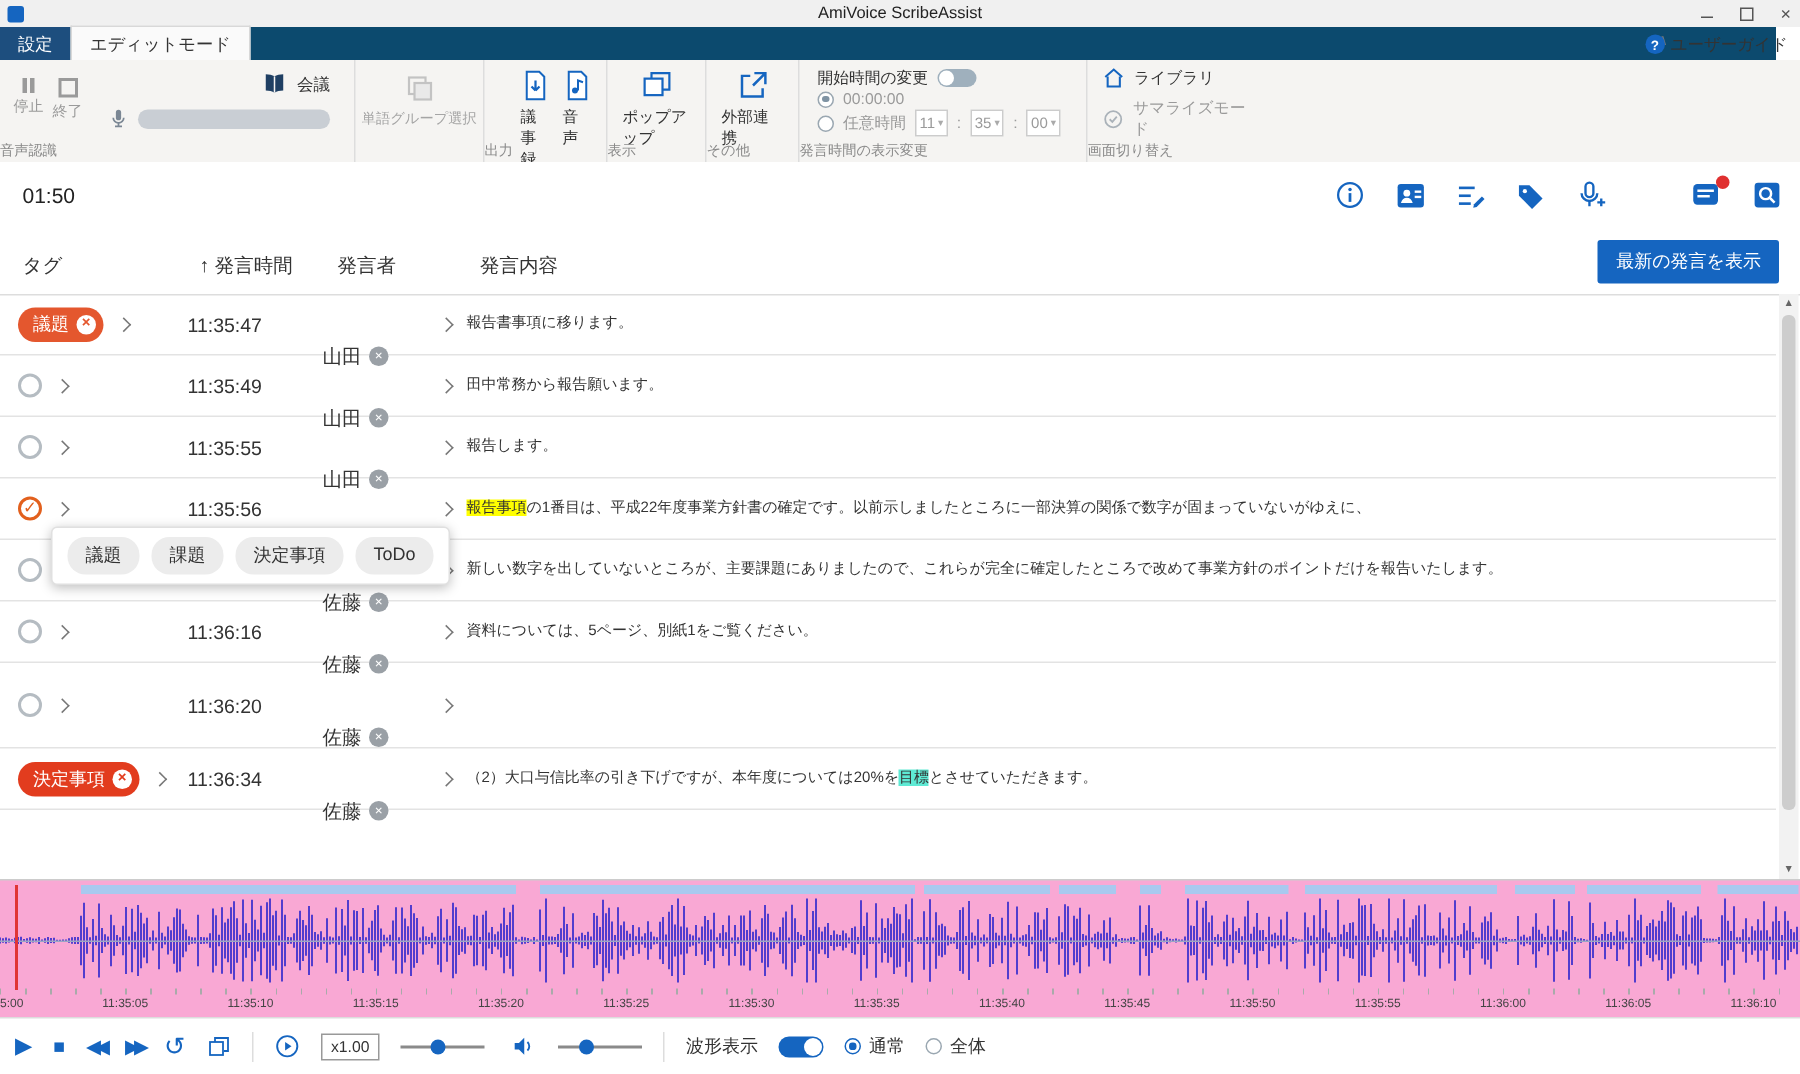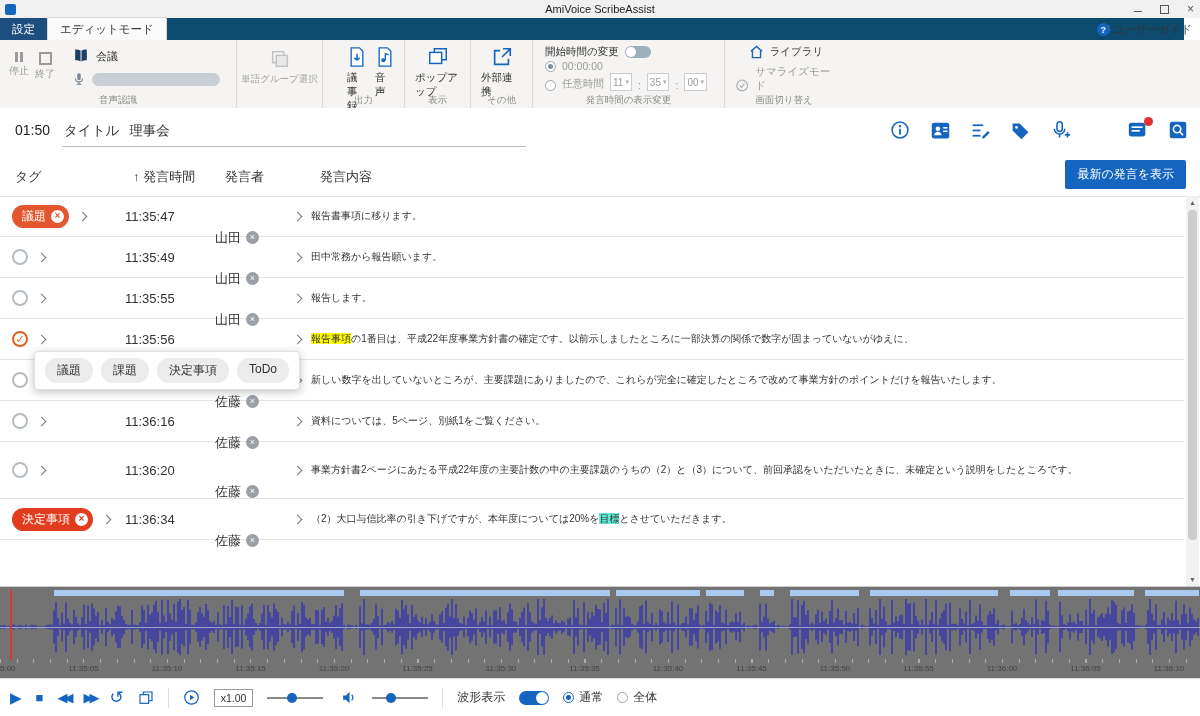--- a/index.html
+++ b/index.html
@@ -16,40 +16,40 @@
   .rtabs{position:absolute;top:18px;left:0;right:16px;height:22px;background:#0c4a6e;display:flex;align-items:center;}
   .rtab{font-size:11.5px;padding:4px 12px 4px;cursor:pointer;}
   .rtab.active{background:#1d4e7e;color:#fff;}
   .rtab.inactive{background:#fafafa;border:1px solid #d8d8d8;border-bottom:none;color:#333;}
   .collapse-ic{position:absolute;right:88px;top:22px;color:#777;font-size:10px;}
   .uguide{position:absolute;right:8px;top:22px;display:flex;align-items:center;gap:4px;font-size:11px;color:#333;}
   .qmark{width:13px;height:13px;border-radius:50%;background:#1565c0;color:#fff;font-size:9px;display:flex;align-items:center;justify-content:center;font-weight:bold;}
   
   .ribbon{position:absolute;top:40px;left:0;right:0;height:68px;background:#f5f4f2;border-bottom:1px solid #ddd;display:flex;}
   .rgroup{position:relative;height:100%;border-right:1px solid #ddd;padding:4px 6px 14px;box-sizing:border-box;}
-  .rgroup .glabel{position:absolute;bottom:1px;left:0;right:0;text-align:center;font-size:9.5px;color:#8a8a8a;}
+  .rgroup .glabel{position:absolute;bottom:1px;left:0;right:0;font-size:9.5px;color:#8a8a8a;}
   .rbtn{display:flex;flex-direction:column;align-items:center;justify-content:flex-start;gap:3px;font-size:10.5px;color:#333;padding:2px 4px;cursor:pointer;}
   .rbtn.disabled{color:#a5a5a5;}
   .smallbtn{width:26px;display:flex;flex-direction:column;align-items:center;gap:2px;font-size:10px;color:#9a9a9a;padding-top:8px;}
   .pauseic{display:flex;gap:2px;}
   .pauseic i{display:block;width:3px;height:10px;background:#9a9a9a;}
   .stopic{width:9px;height:9px;border:2px solid #9a9a9a;}
   .meterbar{width:128px;height:13px;background:#c9ced4;border-radius:7px;}
   .tg-row{display:flex;align-items:center;gap:6px;font-size:10.5px;color:#333;margin:1px 0;}
   .toggle{width:26px;height:12px;border-radius:6px;background:#9fb0bd;position:relative;cursor:pointer;}
   .toggle .knob{position:absolute;left:1px;top:1px;width:10px;height:10px;border-radius:50%;background:#fff;}
   .toggle.on{background:#1565c0;}
   .toggle.on .knob{left:auto;right:1px;}
   .radio{width:11px;height:11px;border-radius:50%;border:1.4px solid #9aa7b1;box-sizing:border-box;position:relative;display:inline-block;background:#fff;}
   .radio.sel::after{content:"";position:absolute;left:2px;top:2px;width:4.5px;height:4.5px;border-radius:50%;background:#7f93a3;}
   .radio.sel-blue{border-color:#1565c0;}
   .radio.sel-blue::after{content:"";position:absolute;left:2px;top:2px;width:4.5px;height:4.5px;border-radius:50%;background:#1565c0;}
   .spin{display:flex;align-items:center;border:1px solid #ccc;background:#fff;font-size:10px;color:#9a9a9a;padding:0 2px;height:16px;gap:2px;}
   .spin .car{font-size:7px;color:#aaa;}
-  .dim{color:#9a9a9a;align-items:flex-end;}
+  .dim{color:#9a9a9a;}
   
   .doc-header{position:absolute;top:108px;left:0;right:0;height:44px;background:#fff;}
   .elapsed{position:absolute;left:15px;top:14px;font-size:14px;color:#222;}
   .title-wrap{position:absolute;left:62px;top:10px;width:460px;border-bottom:1px solid #bbb;padding:4px 2px 6px;font-size:13.5px;display:flex;gap:10px;}
   .hicons{position:absolute;right:10px;top:10px;display:flex;align-items:center;gap:16px;}
   .hicons .gap{width:22px;}
   .hicon{width:24px;height:24px;display:flex;align-items:center;justify-content:center;cursor:pointer;position:relative;}
   
   .thead{position:absolute;top:152px;left:0;right:0;height:44px;border-bottom:1px solid #ddd;font-size:13px;color:#333;}
   .thead .h-tag{position:absolute;left:15px;top:16px;}
@@ -74,21 +74,21 @@
   .hl-c{background:#5eead4;}
   .trash{position:absolute;right:30px;top:50%;transform:translateY(-50%);cursor:pointer;}
   
   .tag-popup{position:absolute;left:34px;top:351px;background:#fff;border:1px solid #e0e0e0;border-radius:4px;box-shadow:0 2px 8px rgba(0,0,0,.25);padding:6px 10px;display:flex;gap:8px;z-index:5;}
   .chip{background:#ececec;border-radius:12px;padding:4px 12px;font-size:12px;color:#333;cursor:pointer;white-space:nowrap;}
   
   .sbar{position:absolute;right:1px;top:196px;width:13px;height:390px;background:#f2f2f2;}
   .sbar .arr{position:absolute;left:0;width:13px;height:13px;font-size:7px;color:#666;display:flex;align-items:center;justify-content:center;cursor:pointer;}
   .sbar .thumb{position:absolute;left:2px;top:14px;width:9px;height:330px;background:#cdcdcd;border-radius:4px;cursor:pointer;}
   
-  .wave-area{position:absolute;top:586px;left:0;right:0;height:92px;border-top:1px solid #ccc;background:#737373;}
+  .wave-area{position:absolute;top:586px;left:0;right:0;height:92px;border-top:1px solid #ccc;background:#f9a8d4;}
   .segs{position:absolute;top:3px;left:0;right:0;height:6px;}
   .segs .seg{position:absolute;top:0;height:6px;background:#a9c9ef;}
   .wsvg{position:absolute;top:10px;left:0;width:1200px;height:60px;}
   .zero{position:absolute;top:40px;left:0;right:0;height:1px;background:#9aa6c4;}
   .playhead{position:absolute;top:3px;left:10px;width:1.5px;height:70px;background:#e03535;z-index:3;}
   .axis{position:absolute;top:72px;left:0;right:0;height:18px;background:repeating-linear-gradient(to right,#aaa 0 1px,transparent 1px 16.7px);background-size:100% 4px;background-repeat:no-repeat;}
   .axis .tick{position:absolute;top:5px;font-size:8px;color:#444;transform:translateX(-50%);white-space:nowrap;}
   .axis .tick.first{transform:none;left:1px;}
   
   .player{position:absolute;top:678px;left:0;right:0;height:38px;border-top:1px solid #ddd;background:#fff;display:flex;align-items:center;padding-left:10px;gap:14px;box-sizing:border-box;}
@@ -135,21 +135,21 @@
               <i></i>
               <i></i>
             </span>
           <span>停止</span>
         </div>
         <div class="smallbtn">
           <span class="stopic"></span>
           <span>終了</span>
         </div>
         <div style="margin-left:14px;padding-top:4px;">
-          <div style="display:flex;align-items:center;gap:6px;">
+          <div style="display:flex;align-items:center;gap:6px;justify-content:flex-end;">
             <svg width="18" height="16" viewBox="0 0 24 22">
                 <path d="M12 4C10 2.6 7 2 4 2v15c3 0 6 .6 8 2 2-1.4 5-2 8-2V2c-3 0-6 .6-8 2z" fill="#1f3f63"></path>
                 <line x1="12" y1="4" x2="12" y2="19" stroke="#f5f4f2" stroke-width="1.4"></line>
               </svg>
             <span style="font-size:11px;">会議</span>
           </div>
           <div style="display:flex;align-items:center;gap:6px;margin-top:6px;">
             <svg width="14" height="18" viewBox="0 0 24 24">
                 <rect x="9" y="2" width="6" height="12" rx="3" fill="#7b8794"></rect>
                 <path d="M6 11a6 6 0 0 0 12 0" stroke="#7b8794" stroke-width="2" fill="none"></path>
@@ -240,21 +240,21 @@
           </span>:
         <span class="spin">
             <span>00</span>
             <span class="car">▾</span>
           </span>
       </div>
       <div class="glabel">発言時間の表示変更</div>
     </div>
 
     <div class="rgroup" style="width:118px;padding-left:10px;border-right:none;">
-      <div class="tg-row" style="cursor:pointer;justify-content:center;">
+      <div class="tg-row" style="cursor:pointer;">
         <svg width="15" height="14" viewBox="0 0 24 22">
             <path d="M3 10L12 2l9 8" fill="none" stroke="#1565c0" stroke-width="2.2"></path>
             <path d="M5.5 9.5V20h13V9.5" fill="none" stroke="#1565c0" stroke-width="2.2"></path>
           </svg>
         <span>ライブラリ</span>
       </div>
       <div class="tg-row dim" style="cursor:pointer;margin-top:6px;">
         <svg width="15" height="15" viewBox="0 0 24 24">
             <circle cx="12" cy="12" r="9" fill="none" stroke="#aab2b9" stroke-width="2"></circle>
             <path d="M8 12l3 3 5-6" fill="none" stroke="#aab2b9" stroke-width="2"></path>
@@ -262,24 +262,20 @@
         <span>サマライズモード</span>
       </div>
       <div class="glabel">画面切り替え</div>
     </div>
 
     <div style="flex:1;"></div>
   </div>
 
   <div class="doc-header">
     <span class="elapsed">01:50</span>
-    <div class="title-wrap">
-      <span style="color:#333;">タイトル</span>
-      <span>理事会</span>
-    </div>
     <div class="hicons">
       <span class="hicon">
         <svg width="20" height="20" viewBox="0 0 24 24">
             <circle cx="12" cy="12" r="9.5" fill="none" stroke="#1565c0" stroke-width="1.8"></circle>
             <circle cx="12" cy="7.5" r="1.4" fill="#1565c0"></circle>
             <rect x="10.9" y="10.5" width="2.2" height="7" fill="#1565c0"></rect>
           </svg>
       </span>
       <span class="hicon">
         <svg width="21" height="21" viewBox="0 0 24 24">
@@ -446,21 +442,20 @@
           <span class="chev"></span>
         </div>
       <div class="c-time">11:36:20</div>
       <div class="c-speaker">
           <span>佐藤</span>
           <span class="xcirc">×</span>
         </div>
       <div class="c-chev">
           <span class="chev"></span>
         </div>
-      <div class="c-content">事業方針書2ページにあたる平成22年度の主要計数の中の主要課題のうちの（2）と（3）について、前回承認をいただいたときに、未確定という説明をしたところです。</div>
     </div>
 
     <div class="trow" style="height:41px;">
       <div class="c-tag">
         <span class="badge" style="background:#e23c1e;">
           <span>決定事項</span>
           <span class="badge-x" style="color:#e23c1e;">×</span>
         </span>
         <span class="chev"></span>
       </div>

